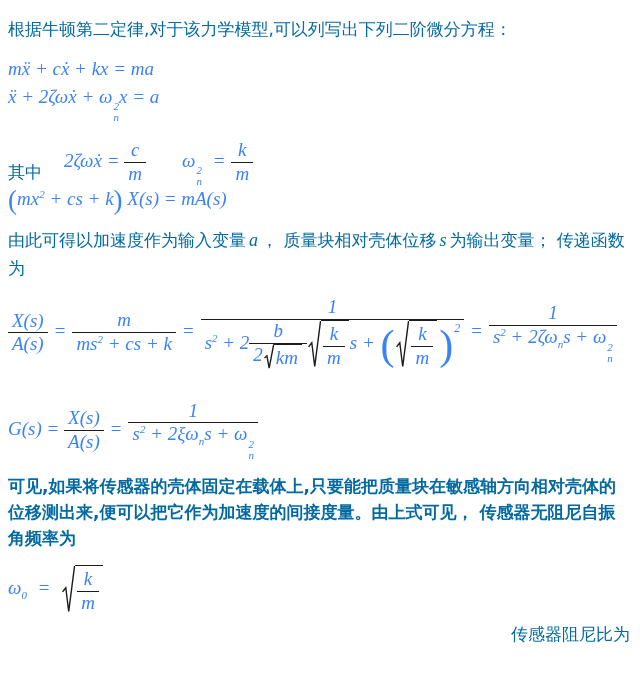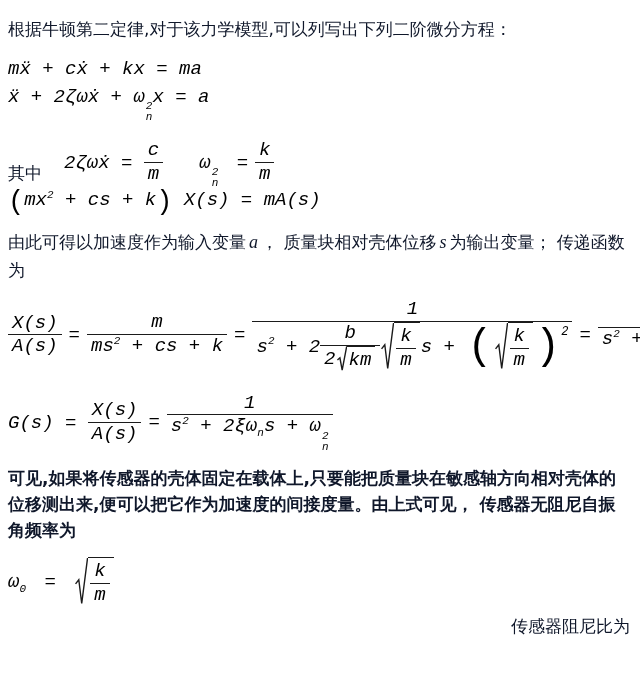--- a/index.html
+++ b/index.html
@@ -1,18 +1,18 @@
 <!DOCTYPE html>
 <html><head>
 <meta charset="utf-8">
 <style>
   html,body{margin:0;padding:0;background:#ffffff;}
   body{width:640px;height:697px;overflow:hidden;box-sizing:border-box;padding:8px 10px 0 8px;color:#1b1b1b;}
-  .para{font-family:"DejaVu Sans",sans-serif;font-size:17px;line-height:1.55;margin:0;color:#0f172a;}
-  .math{font-family:Liberation Mono, monospace;font-style:italic;font-size:19px;color:#000000;}
+  .para{font-family:"DejaVu Sans",sans-serif;font-size:17px;line-height:1.55;margin:0;color:#0369a1;}
+  .math{font-family:Liberation Serif, serif;font-style:italic;font-size:19px;color:#3b82f6;}
   .mvar{font-family:"Liberation Serif","DejaVu Serif",serif;font-style:italic;font-size:18px;padding:0 3px;}
   .eqline{margin:0;white-space:nowrap;}
   .frac{display:inline-block;vertical-align:middle;text-align:center;}
   .frac .num,.frac .den{display:block;line-height:1.2;padding:0 4px;}
   .frac .den{border-top:1.4px solid #1b1b1b;}
   .rel{margin:0 7px;font-style:normal;}
   sup{font-size:11px;}
   sub{font-size:11px;}
   .ss{display:inline-flex;flex-direction:column;align-items:flex-start;font-size:11px;line-height:1;vertical-align:-7px;margin-left:1px;}
   .sqrt{display:inline-flex;align-items:stretch;vertical-align:middle;margin:0 1px;}
@@ -22,21 +22,21 @@
   .sqrt.sm .rsign{width:10px;}
   .bp1{font-style:normal;font-weight:300;font-size:27px;vertical-align:-4px;line-height:1;}
   .bp2{font-style:normal;font-weight:200;font-size:42px;vertical-align:middle;line-height:1;margin:0 1px;}
   .hisup{font-size:12px;vertical-align:17px;}
   .whererow{white-space:nowrap;}
   .where-label{display:inline-block;vertical-align:bottom;margin-right:22px;padding-bottom:2px;}
   .gap2{margin-left:36px;}
   
   .mt-a{margin-top:8px;}  .mt-b{margin-top:16px;} .mt-c{margin-top:6px;}
   .mt-d{margin-top:15px;} .mt-e{}  .mt-f{margin-top:13px;}
-  .mt-g{margin-top:15px;} .mt-h{margin-top:20px;} .mt-i{margin-top:12px;font-weight:bold;}
+  .mt-g{margin-top:15px;} .mt-h{margin-top:30px;} .mt-i{margin-top:12px;font-weight:bold;}
   .mt-j{margin-top:13px;} .mt-k{margin-top:7px;text-align:right;}
 </style>
 </head>
 <body>
 
 <div>
 
   <p class="para mt-a">根据牛顿第二定律,对于该力学模型,可以列写出下列二阶微分方程：</p>
 
   <div class="eqline math mt-b">mẍ + cẋ + kx = ma</div>

